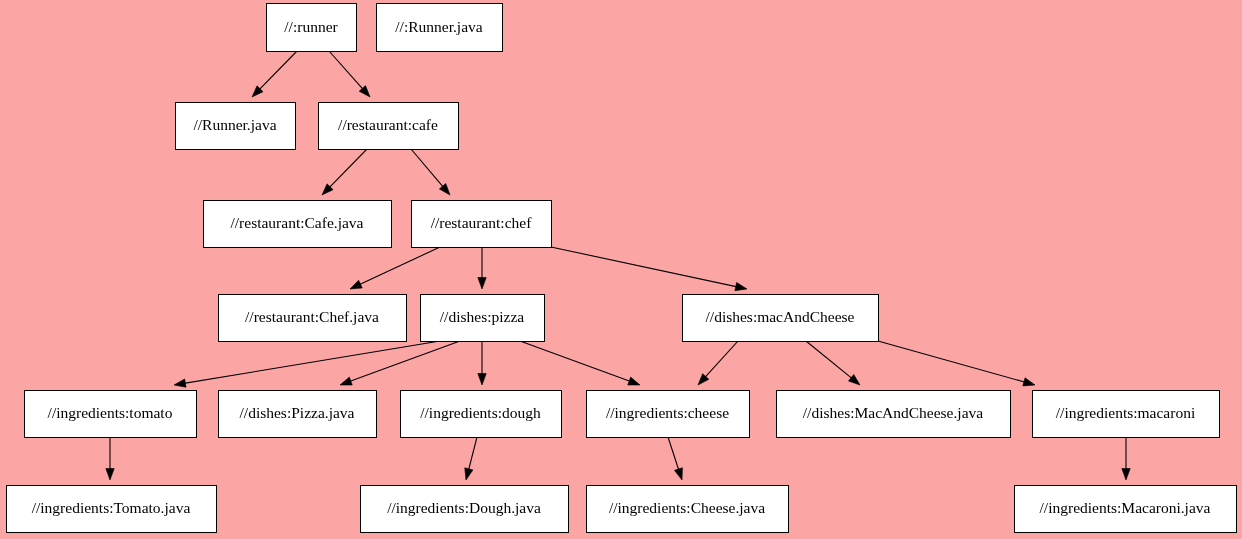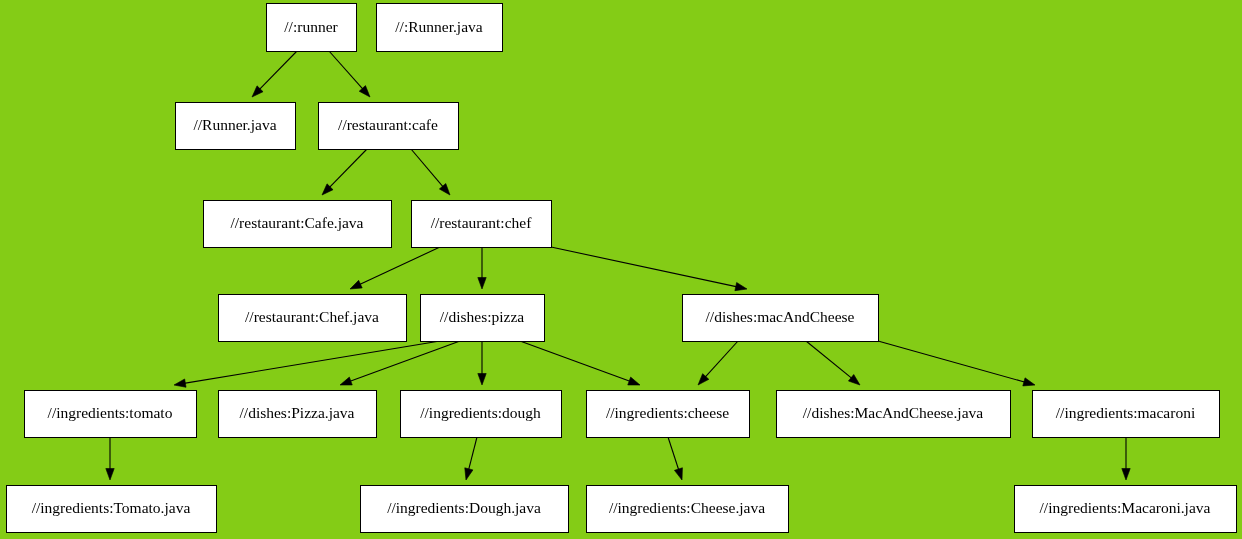--- a/index.html
+++ b/index.html
@@ -4,21 +4,21 @@
 <style>
   html, body {
     margin: 0;
     padding: 0;
     background: #ffffff;
   }
   #graph-canvas {
     position: relative;
     width: 1242px;
     height: 539px;
-    background: #84cc16;
+    background: #fca5a5;
     overflow: hidden;
   }
   #graph-svg {
     position: absolute;
     left: 0;
     top: 0;
     width: 1242px;
     height: 539px;
   }
   .node-rect {

